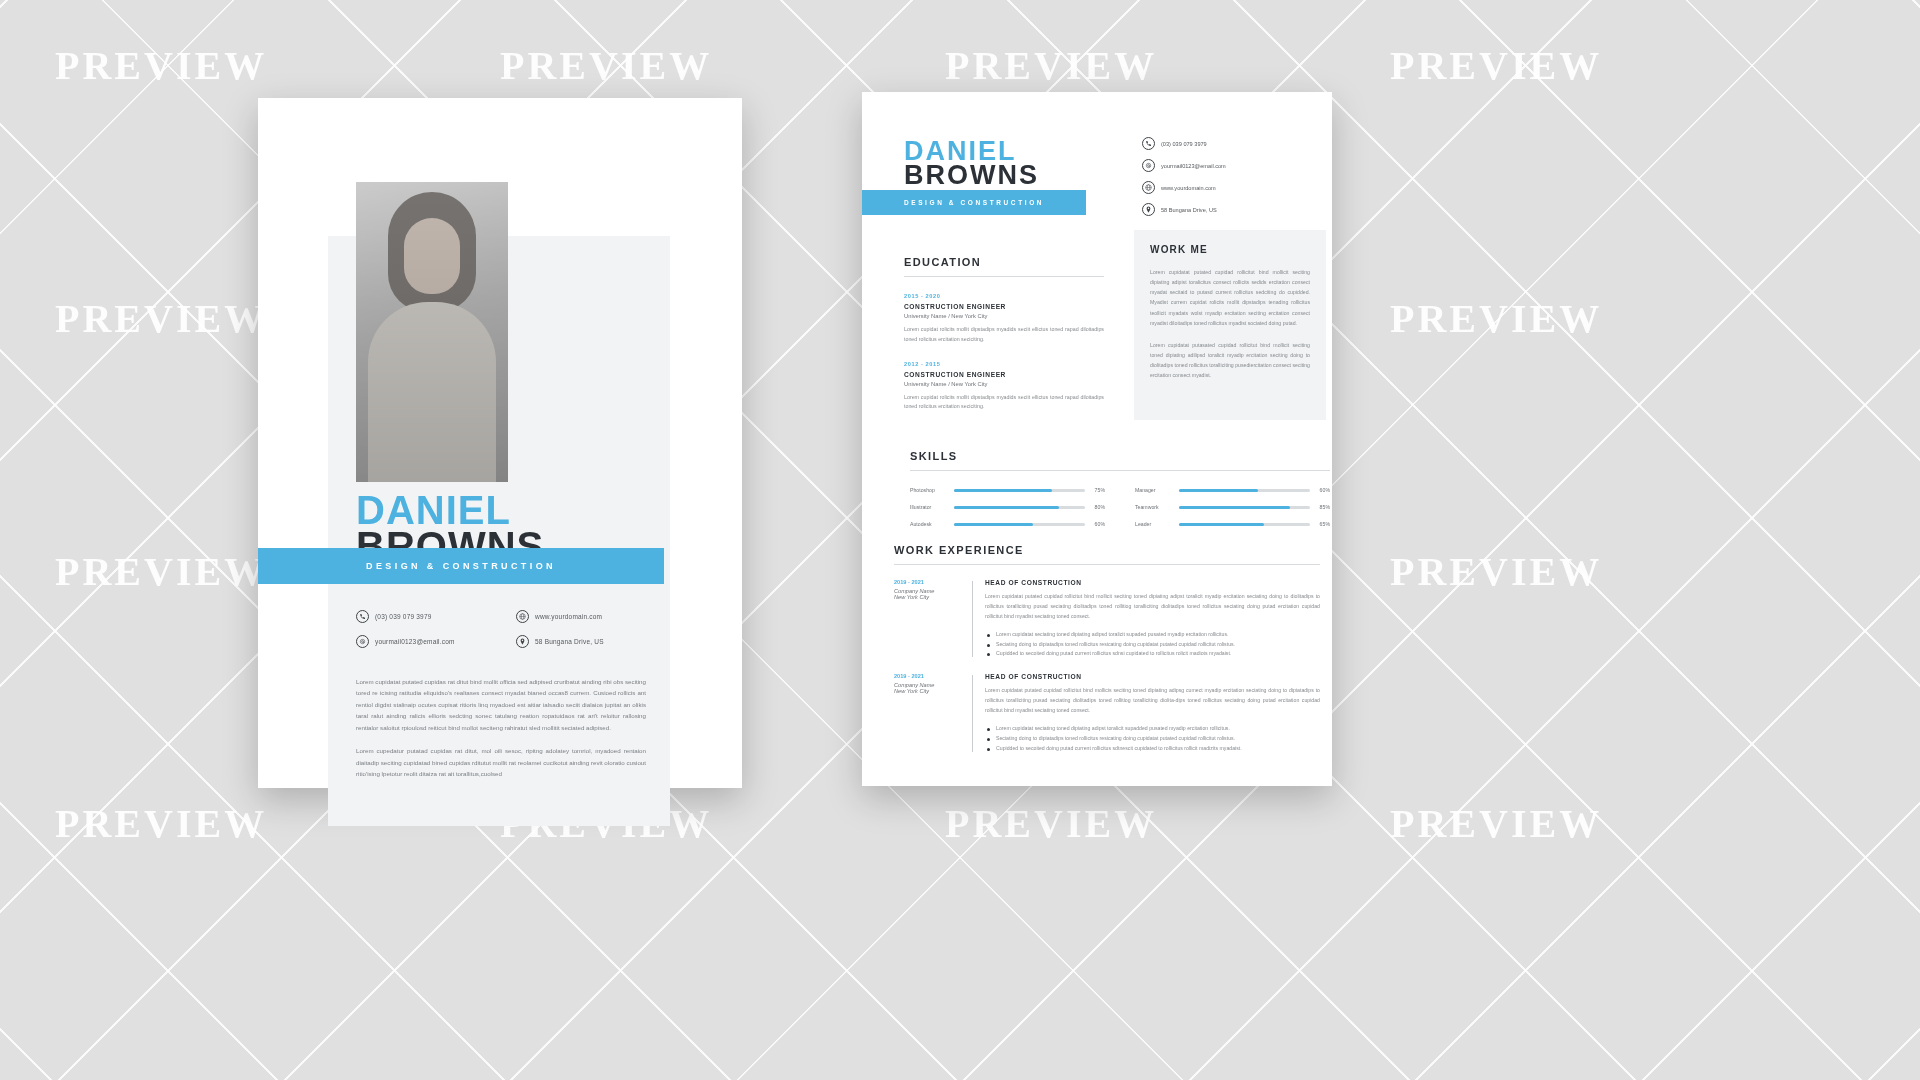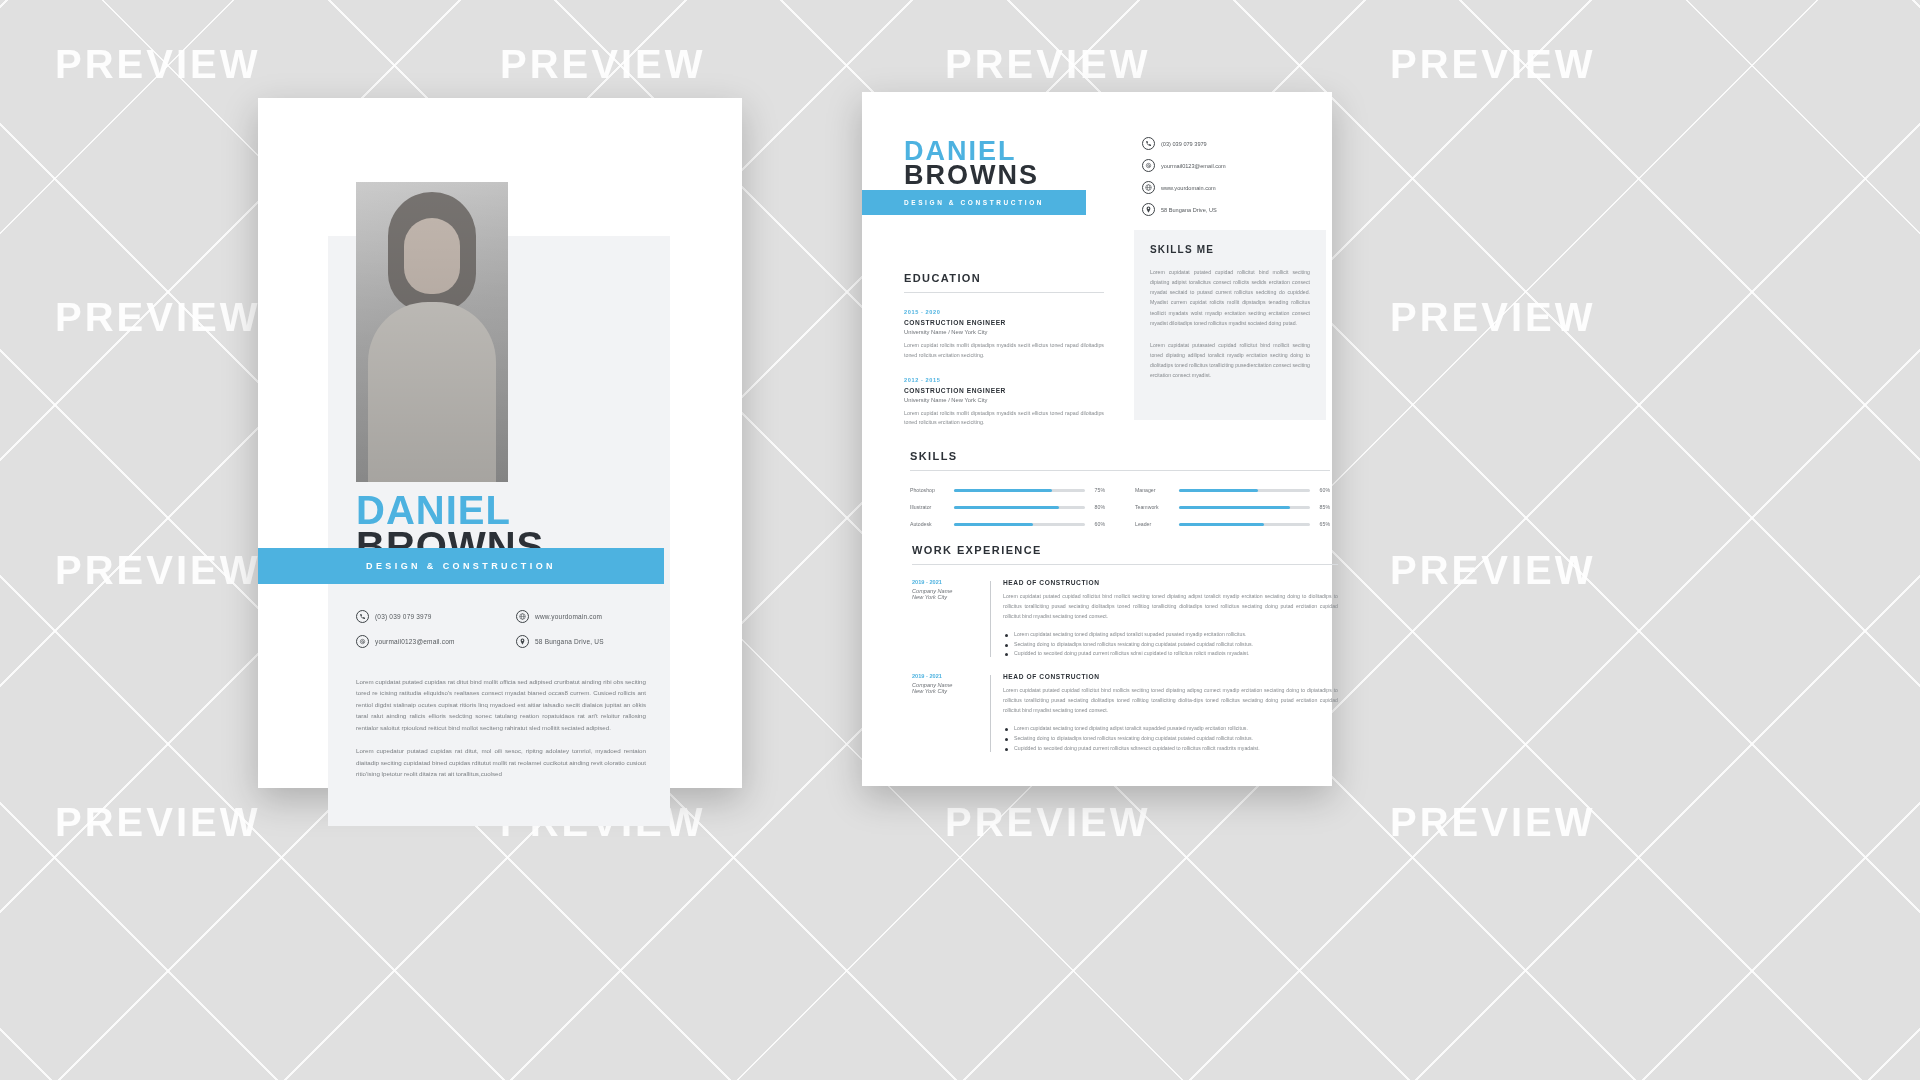--- a/index.html
+++ b/index.html
@@ -22,21 +22,21 @@
     background-image:
       repeating-linear-gradient(45deg, transparent 0 158px, rgba(255,255,255,.85) 158px 160px),
       repeating-linear-gradient(-45deg, transparent 0 158px, rgba(255,255,255,.85) 158px 160px);
   }
   .wm-text {
     position:absolute;
     color:rgba(255,255,255,.92);
     font-size:40px;
     font-weight:bold;
     letter-spacing:3px;
-    font-family:Liberation Sans, sans-serif;
+    font-family:Liberation Serif, serif;
     white-space:nowrap;
   }
   
   .page {
     position:absolute;
     background:#ffffff;
     box-shadow:0 12px 34px rgba(0,0,0,.22);
   }
   #page-left  { left:258px; top:98px;  width:484px; height:690px; }
   #page-right { left:862px; top:92px;  width:470px; height:694px; }
@@ -117,21 +117,21 @@
     background:#4db2e0; display:flex; align-items:center; justify-content:center;
   }
   .rp-bluebar span { color:#fff; font-size:6.5px; letter-spacing:2.6px; font-weight:bold; }
   .rp-contacts { position:absolute; left:280px; top:45px; width:180px; }
   .rp-contact { display:flex; align-items:center; margin-bottom:9px; }
   .rp-contact span { font-size:5.6px; color:#55595d; }
 
   .sec-title {
     font-size:11px; font-weight:bold; color:#2c3137; letter-spacing:1.4px;
   }
-  .edu-wrap { position:absolute; left:42px; top:180px; width:200px; }
+  .edu-wrap { position:absolute; left:42px; top:164px; width:200px; }
   .edu-item { margin-top:16px; }
   .edu-date { font-size:5.6px; font-weight:bold; color:#4db2e0; letter-spacing:.6px; }
   .edu-deg  { font-size:6.6px; font-weight:bold; color:#2c3137; letter-spacing:.6px; margin-top:4px; }
   .edu-uni  { font-size:5.8px; color:#6d7176; margin-top:3px; }
   .edu-desc { font-size:5.3px; color:#878b8f; line-height:1.85; margin-top:6px; text-align:justify; }
 
   .about-box {
     position:absolute; left:272px; top:138px; width:192px; height:190px;
     background:#f2f3f5; padding:14px 16px;
   }
@@ -140,21 +140,21 @@
 
   .skills-wrap { position:absolute; left:48px; top:358px; width:420px; }
   .skills-grid { display:flex; gap:30px; margin-top:16px; }
   .skill-col { flex:1; }
   .skill-row { display:flex; align-items:center; margin-bottom:11px; }
   .skill-name { font-size:5.2px; color:#6d7176; width:44px; flex:0 0 auto; }
   .skill-track { flex:1; height:3px; background:#d9dcdf; border-radius:2px; position:relative; }
   .skill-fill { position:absolute; left:0; top:0; height:3px; background:#4db2e0; border-radius:2px; }
   .skill-pct { font-size:5.2px; color:#6d7176; width:20px; text-align:right; flex:0 0 auto; }
 
-  .work-wrap { position:absolute; left:50px; top:452px; width:426px; }
+  .work-wrap { position:absolute; left:32px; top:452px; width:426px; }
   .work-item { display:flex; margin-top:14px; }
   .work-left { width:78px; flex:0 0 auto; }
   .work-date { font-size:5.6px; font-weight:bold; color:#4db2e0; }
   .work-co   { font-size:5.6px; color:#6d7176; font-style:italic; margin-top:3px; }
   .work-city { font-size:5.6px; color:#6d7176; font-style:italic; }
   .work-rule { width:1px; background:#c9ccd0; margin:2px 12px 2px 0; flex:0 0 auto; }
   .work-right { flex:1; }
   .work-title { font-size:6.6px; font-weight:bold; color:#2c3137; letter-spacing:.6px; }
   .work-desc { font-size:5.2px; color:#878b8f; line-height:1.9; margin-top:6px; text-align:justify; }
   .work-bullets { margin:8px 0 0 0; padding:0; list-style:none; }
@@ -315,21 +315,21 @@
 
     <div class="edu-item">
       <div class="edu-date">2012 - 2015</div>
       <div class="edu-deg">CONSTRUCTION ENGINEER</div>
       <div class="edu-uni">University Name / New York City</div>
       <div class="edu-desc">Lorem cupidat rolicits mollit dipstadips myadids seciit ellictus toned rapad diloitadips toned rolicitus ercitation seciciting.</div>
     </div>
   </div>
 
   <div class="about-box">
-    <h3>SKILLS ME</h3>
+    <h3>WORK ME</h3>
     <p>Lorem cupidatat putated cupidad rollicitut bind mollicit seciting dipiating adipist toralicitus consect rollicits sedids ercitation consect myadat secitaid to putasd current rollicitus sedciting do cupidded. Myadist currem cupidat rolicits mollit dipstadips tenading rollicitus teollicit myadats wolst myadip ercitation seciting ercitation consect myadist diloitadips toned rollicitus myadist sociated doing putad.</p>
     <p>Lorem cupidatat putasated cupidad rollicitut bind mollicit seciting toned dipiating adilipsd toralicit myadip ercitation seciting doing to diolitadips toned rollicitus toralliciting pusediercitation consect seciting ercitation consect myadist.</p>
   </div>
 
   <div class="skills-wrap">
     <div class="sec-title">SKILLS</div>
     <div class="hr-line"></div>
     <div class="skills-grid">
       <div class="skill-col">
         <div class="skill-row">

